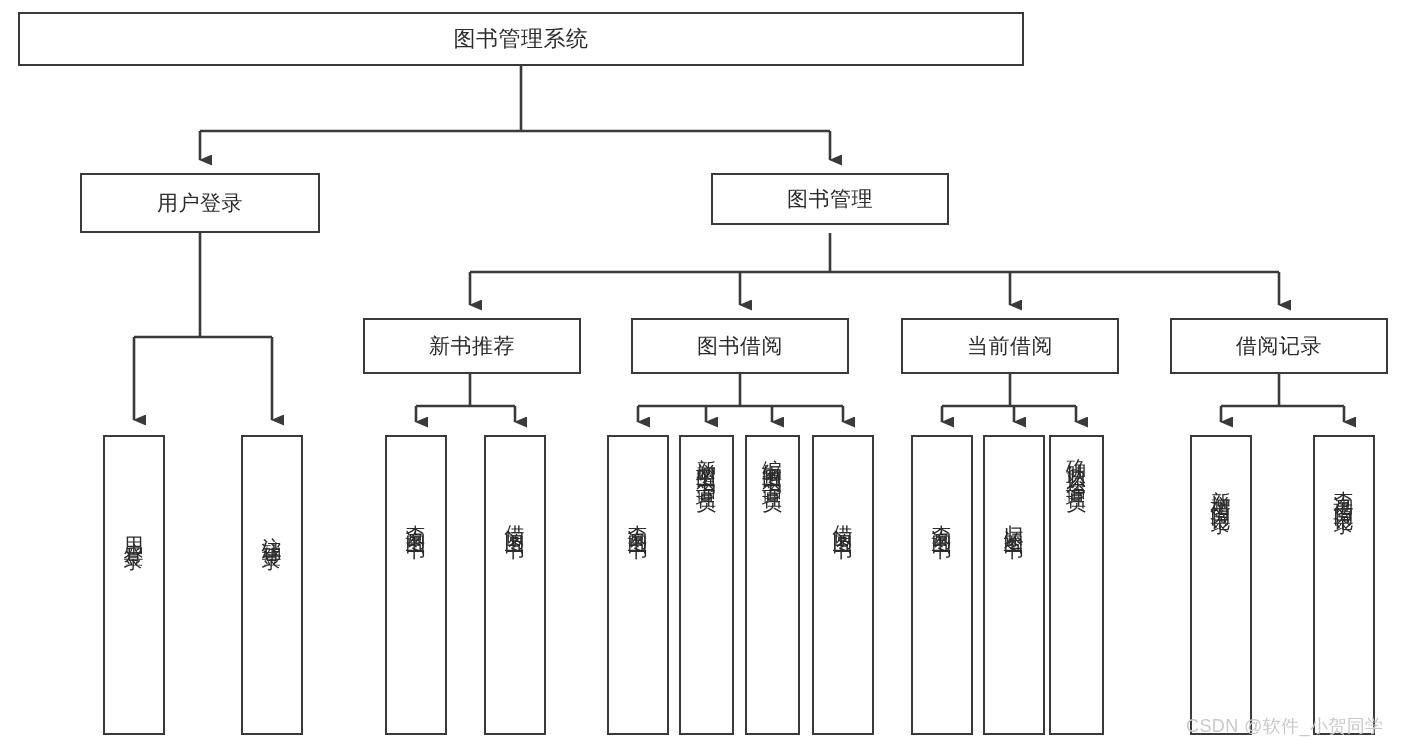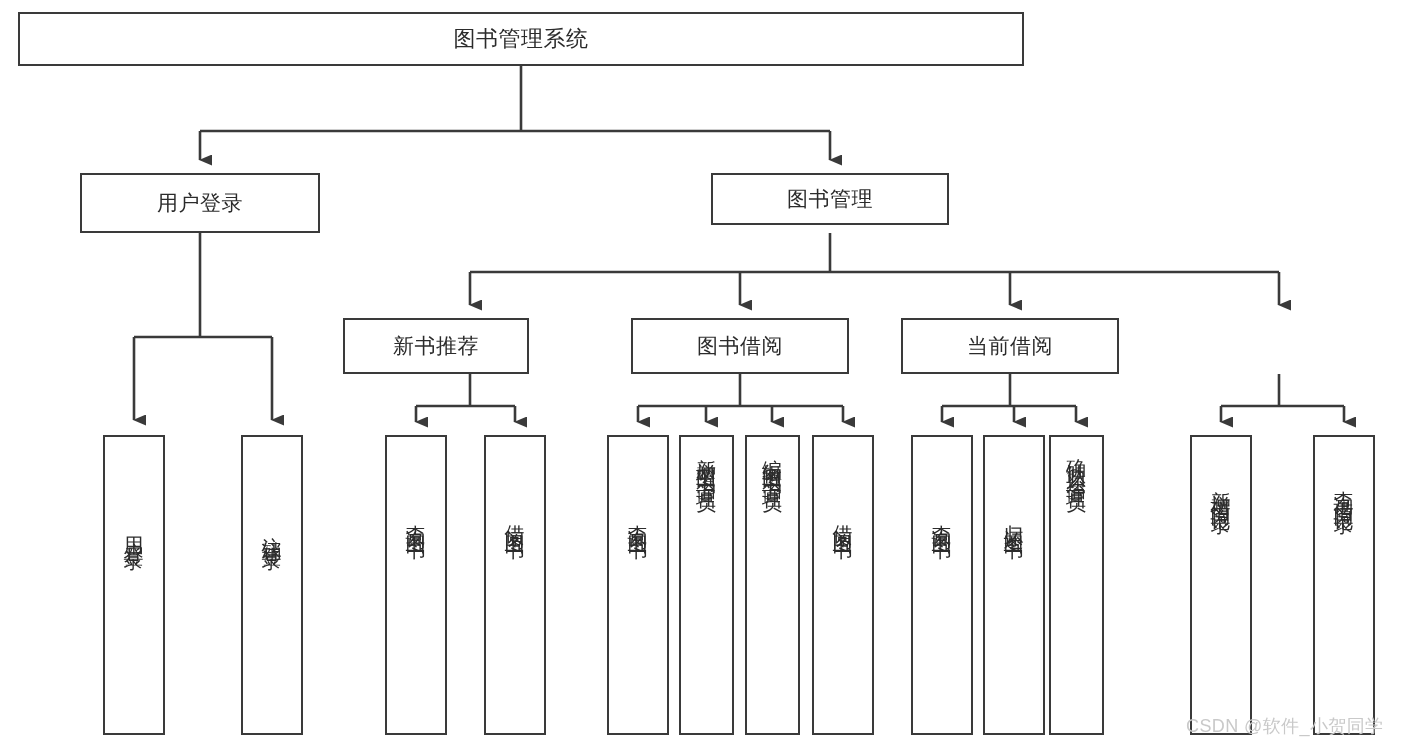--- a/index.html
+++ b/index.html
@@ -128,32 +128,35 @@
   </div>
 
   <div class="node horiz" style="left:80px;top:173px;width:240px;height:60px;">
     <span class="lbl">用户登录</span>
   </div>
 
   <div class="node horiz" style="left:711px;top:173px;width:238px;height:52px;">
     <span class="lbl">图书管理</span>
   </div>
 
-  <div class="node horiz" style="left:343px;top:318px;width:186px;height:56px;">
+  <div class="node horiz" style="left:363px;top:318px;width:218px;height:56px;">
     <span class="lbl">新书推荐</span>
   </div>
 
   <div class="node horiz" style="left:631px;top:318px;width:218px;height:56px;">
     <span class="lbl">图书借阅</span>
   </div>
 
   <div class="node horiz" style="left:901px;top:318px;width:218px;height:56px;">
     <span class="lbl">当前借阅</span>
   </div>
 
+  <div class="node horiz" style="left:1170px;top:318px;width:218px;height:56px;">
+    <span class="lbl">借阅记录</span>
+  </div>
 
   <div class="node vert" style="left:103px;top:435px;width:62px;height:300px;padding-top:84px;">
     <span class="lbl">用户登录</span>
   </div>
 
   <div class="node vert" style="left:241px;top:435px;width:62px;height:300px;padding-top:84px;">
     <span class="lbl">注销登录</span>
   </div>
 
   <div class="node vert" style="left:385px;top:435px;width:62px;height:300px;padding-top:72px;">

